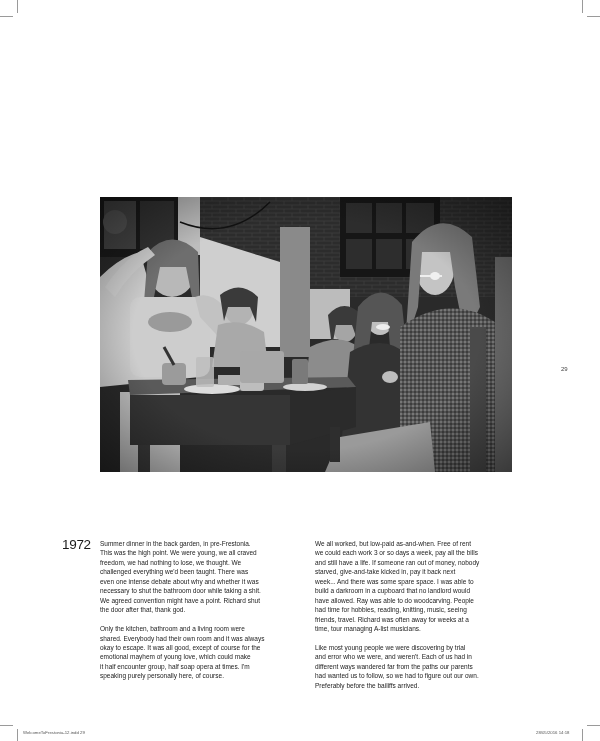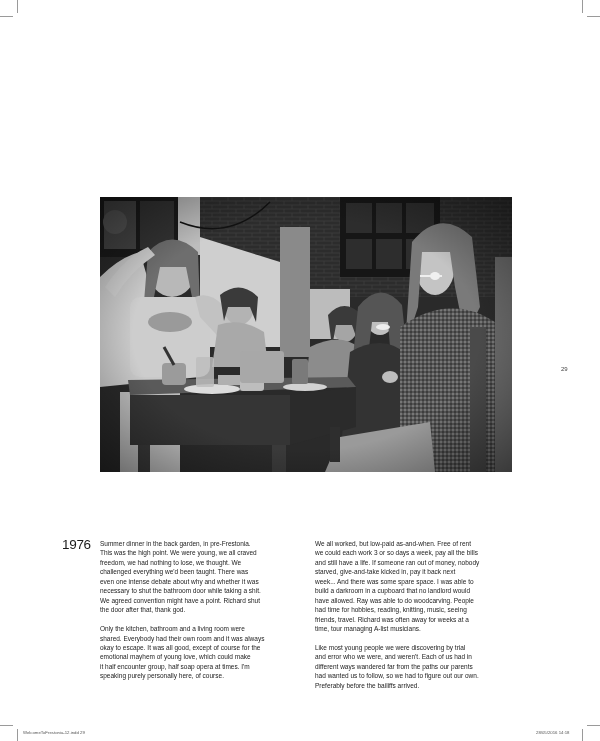--- a/index.html
+++ b/index.html
@@ -176,21 +176,21 @@
     <rect x="192" y="162" width="16" height="25" rx="2" fill="#7a7a7a"></rect>
     <rect x="118" y="178" width="22" height="10" fill="#b0b0b0"></rect>
     <line x1="64" y1="150" x2="74" y2="168" stroke="#333" stroke-width="3"></line>
 
     <rect x="0" y="0" width="412" height="275" fill="url(#vign)"></rect>
   </svg>
 </div>
 
 <div class="page-number">29</div>
 
-<div class="year">1976</div>
+<div class="year">1972</div>
 
 <div class="col col-left">
   <p>Summer dinner in the back garden, in pre-Frestonia.
 This was the high point. We were young, we all craved
 freedom, we had nothing to lose, we thought. We
 challenged everything we'd been taught. There was
 even one intense debate about why and whether it was
 necessary to shut the bathroom door while taking a shit.
 We agreed convention might have a point. Richard shut
 the door after that, thank god.</p>

